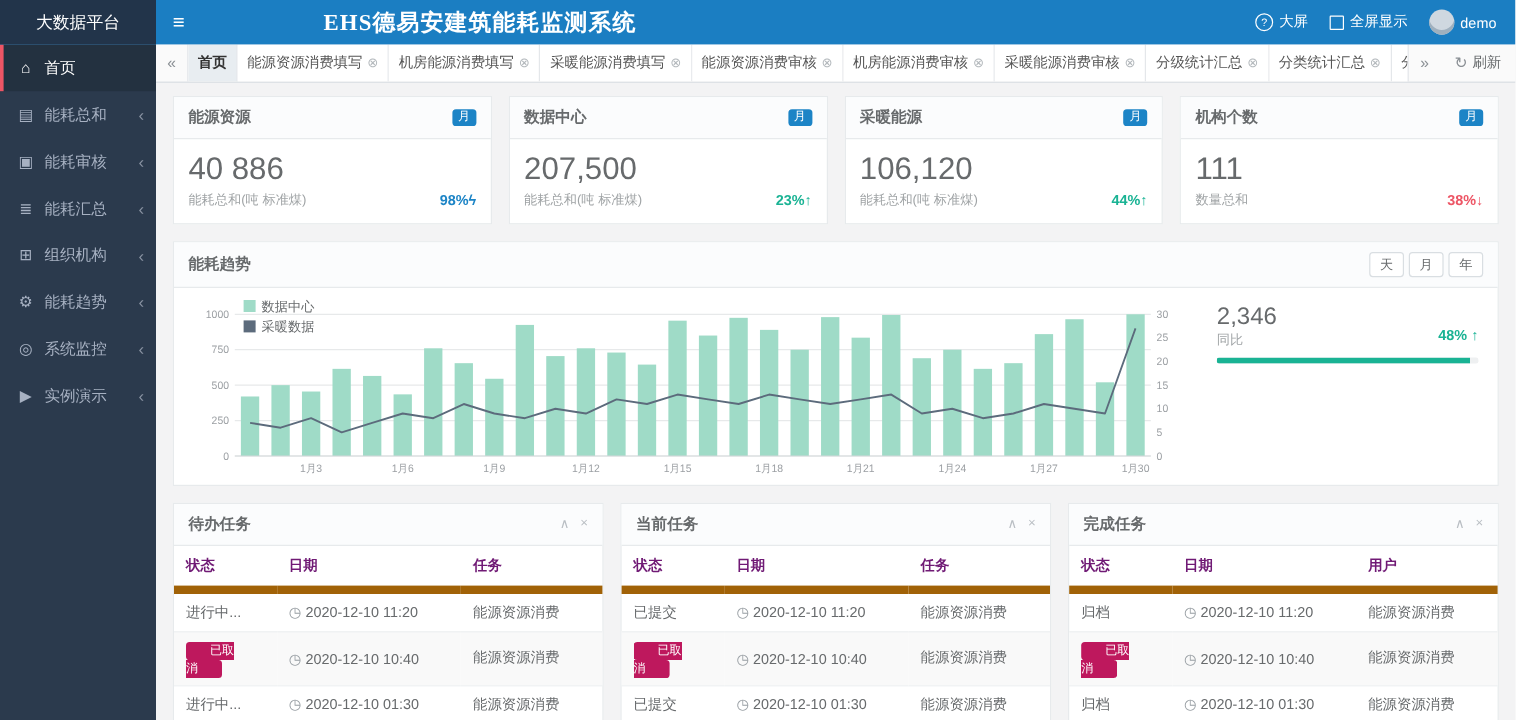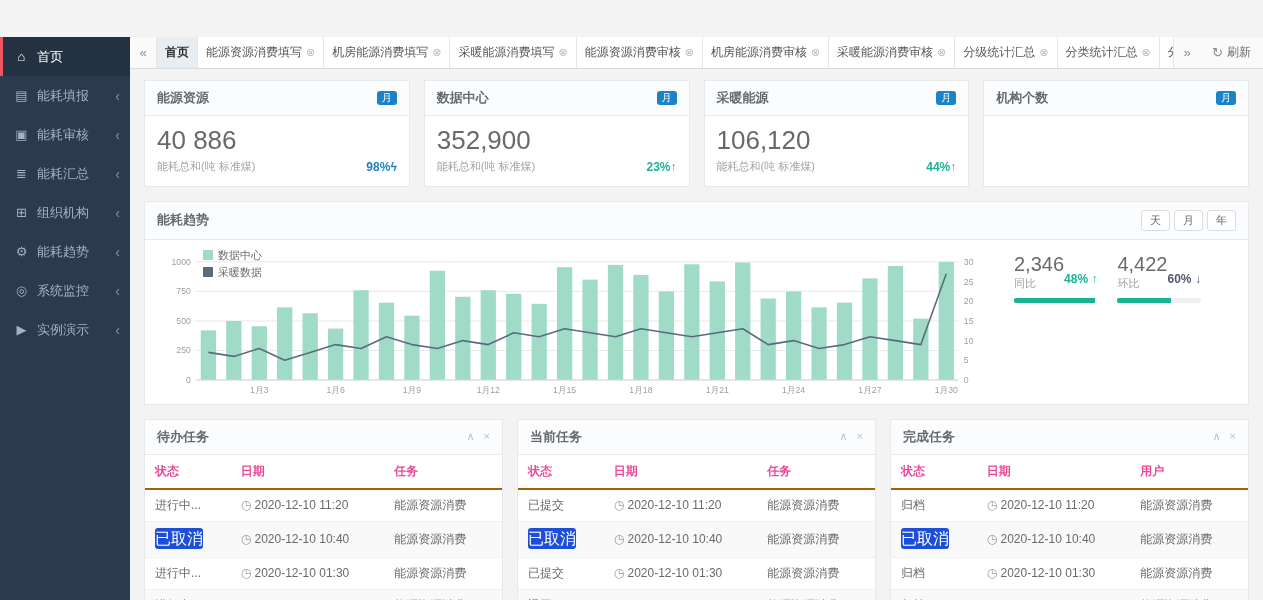--- a/index.html
+++ b/index.html
@@ -54,55 +54,74 @@
   
   .trend-panel{margin-bottom:14px;}
   .range-btns{display:flex;gap:4px;}
   .range-btn{border:1px solid #d9dee2;background:#fff;font-size:11px;padding:2px 8px;color:#676a6c;border-radius:3px;cursor:pointer;font-family:inherit;}
   .trend-body{display:flex;padding:8px 12px 6px;}
   .chart-wrap{flex:1;position:relative;min-width:0;}
   .chart-wrap svg{display:block;width:100%;height:150px;}
   .legend{position:absolute;top:0;left:46px;font-size:11px;color:#676a6c;}
   .legend-row{display:flex;align-items:center;gap:5px;margin-bottom:2px;cursor:pointer;}
   .swatch{width:10px;height:10px;display:inline-block;}
-  .side-stats{width:248px;flex:none;padding:4px 4px 0 26px;display:flex;gap:20px;box-sizing:border-box;}
+  .side-stats{width:248px;flex:none;padding:4px 4px 0 26px;display:flex;flex-direction:column;gap:8px;box-sizing:border-box;}
   .side-head{display:flex;justify-content:space-between;align-items:flex-start;}
   .side-val{font-size:20px;color:#676a6c;line-height:1.2;}
   .side-lab{font-size:11px;color:#a0a4a6;margin-bottom:7px;}
   .side-pct{font-size:12px;font-weight:bold;margin-top:20px;}
   .progress{height:5px;background:#eef0f1;border-radius:2px;overflow:hidden;}
   .progress-fill{height:100%;background:#1ab394;}
 
   
   .task-row{display:grid;grid-template-columns:repeat(3,1fr);gap:14px;}
   .tools{display:flex;gap:9px;color:#b9bec3;font-size:11px;}
   .tool{cursor:pointer;}
   .task-table{width:100%;border-collapse:collapse;font-size:12px;}
-  .task-table th{text-align:left;padding:8px 10px;border-bottom:2px solid #a16207;color:#ec4899;font-weight:bold;}
+  .task-table th{text-align:left;padding:8px 10px;border-bottom:7px solid #a16207;color:#701a75;font-weight:bold;}
   .task-table td{padding:7px 10px;border-bottom:1px solid #eef1f2;color:#676a6c;}
   .task-table th:nth-child(1){width:24%;}
   .task-table th:nth-child(2){width:43%;}
   .task-table tbody tr:nth-child(even) td{background:#f9f9f9;}
-  .status[data-variant="cancel"]{background:#1d4ed8;color:#fff;padding:2px 0;border-radius:3px;font-size:16px;}
+  .status[data-variant="cancel"]{background:#be185d;color:#fff;padding:2px 20px;border-radius:3px;font-size:10px;}
   .cell-date::before{content:"◷ ";color:#9aa0a5;}
 </style>
 </head>
 <body>
 
 <div class="app">
 
+  <header class="topbar">
+    <div class="brand">大数据平台</div>
+    <div class="menu-btn">≡</div>
+    <div class="topbar-title">EHS德易安建筑能耗监测系统</div>
+    <div class="topbar-right">
+      <div class="top-link">
+        <span class="q-icon">?</span>
+        <span>大屏</span>
+      </div>
+      <div class="top-link">
+        <span class="fs-icon"></span>
+        <span>全屏显示</span>
+      </div>
+      <div class="top-link">
+        <span class="avatar"></span>
+        <span>demo</span>
+      </div>
+    </div>
+  </header>
 
   <nav class="sidebar">
     <div class="side-item" data-variant="active">
       <span class="side-icon">⌂</span>
       <span>首页</span>
     </div>
     <div class="side-item">
       <span class="side-icon">▤</span>
-      <span>能耗填报</span>
+      <span>能耗总和</span>
       <span class="side-caret">‹</span>
     </div>
     <div class="side-item">
       <span class="side-icon">▣</span>
       <span>能耗审核</span>
       <span class="side-caret">‹</span>
     </div>
     <div class="side-item">
       <span class="side-icon">≣</span>
       <span>能耗汇总</span>
@@ -201,21 +220,21 @@
         </div>
       </div>
 
       <div class="card">
         <div class="card-head">
           <span class="card-title">数据中心</span>
           <span class="badge-month">月</span>
         </div>
         <div class="card-body">
           <div>
-            <div class="stat-value">352,900</div>
+            <div class="stat-value">207,500</div>
             <div class="stat-label">能耗总和(吨 标准煤)</div>
           </div>
           <div class="stat-pct" data-variant="teal">
             <span>23%</span><span>↑</span>
           </div>
         </div>
       </div>
 
       <div class="card">
         <div class="card-head">
@@ -230,20 +249,29 @@
           <div class="stat-pct" data-variant="teal">
             <span>44%</span><span>↑</span>
           </div>
         </div>
       </div>
 
       <div class="card">
         <div class="card-head">
           <span class="card-title">机构个数</span>
           <span class="badge-month">月</span>
+        </div>
+        <div class="card-body">
+          <div>
+            <div class="stat-value">111</div>
+            <div class="stat-label">数量总和</div>
+          </div>
+          <div class="stat-pct" data-variant="red">
+            <span>38%</span><span>↓</span>
+          </div>
         </div>
       </div>
     </div>
 
     <div class="panel trend-panel">
       <div class="card-head">
         <span class="card-title">能耗趋势</span>
         <div class="range-btns">
           <button class="range-btn">天</button>
           <button class="range-btn">月</button>
@@ -332,34 +360,20 @@
                 <div class="side-lab">同比</div>
               </div>
               <div class="side-pct" data-variant="teal">
                 <span>48%</span> <span>↑</span>
               </div>
             </div>
             <div class="progress">
               <div class="progress-fill" style="width: 97%;"></div>
             </div>
           </div>
-          <div class="side-stat">
-            <div class="side-head">
-              <div>
-                <div class="side-val">4,422</div>
-                <div class="side-lab">环比</div>
-              </div>
-              <div class="side-pct" data-variant="navy">
-                <span>60%</span> <span>↓</span>
-              </div>
-            </div>
-            <div class="progress">
-              <div class="progress-fill" style="width: 64%;"></div>
-            </div>
-          </div>
         </div>
       </div>
     </div>
 
     <div class="task-row">
 
       <div class="panel">
         <div class="card-head">
           <span class="card-title">待办任务</span>
           <div class="tools">

